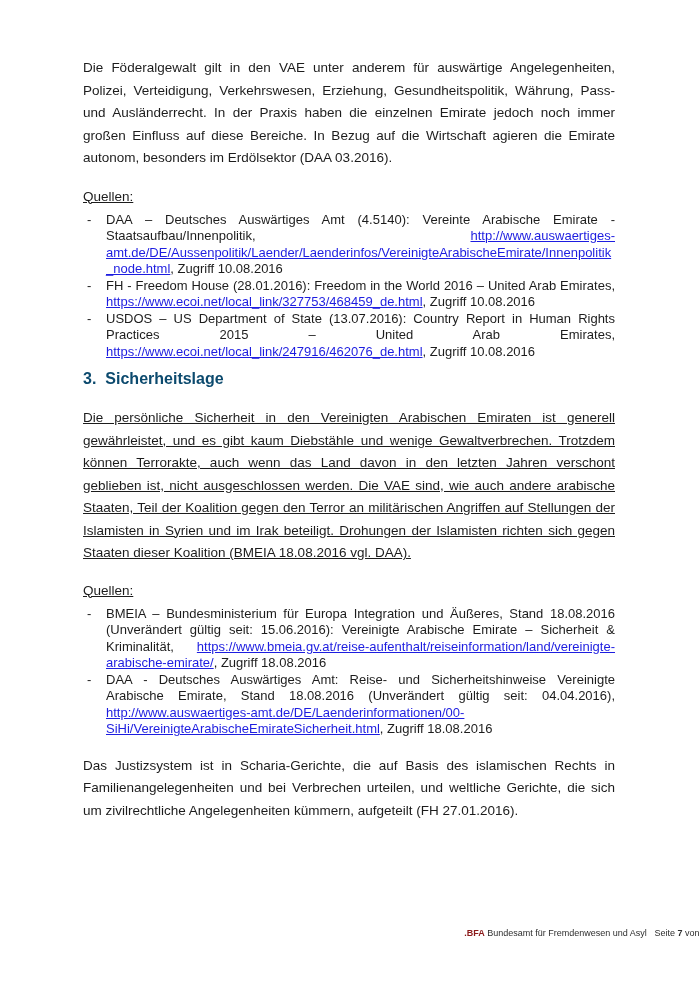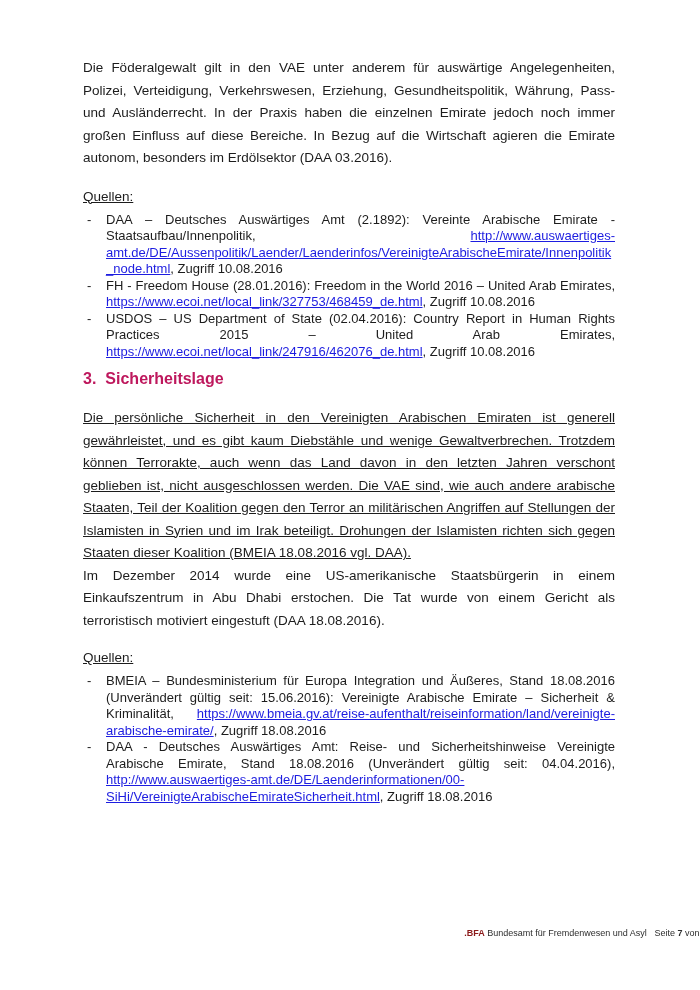--- a/index.html
+++ b/index.html
@@ -47,21 +47,21 @@
     color: #1d1de0;
     text-decoration: underline;
     overflow-wrap: anywhere;
     cursor: pointer;
   }
   .section-heading {
     margin-top: 9px;
     font-size: 16px;
     line-height: 20px;
     font-weight: bold;
-    color: #be185d;
+    color: #0c4a6e;
   }
   .section-heading .hnum {
     display: inline-block;
     margin-right: 9px;
   }
   .heading-4 { margin-top: 14px; }
   .para-after-heading { margin-top: 18px; text-decoration: underline; }
   .para-justice { margin-top: 17px; }
   .footer {
     position: absolute;
@@ -84,49 +84,49 @@
 <body>
 
 <div class="page">
 
   <p class="body-para">Die Föderalgewalt gilt in den VAE unter anderem für auswärtige Angelegenheiten, Polizei, Verteidigung, Verkehrswesen, Erziehung, Gesundheitspolitik, Währung, Pass- und Ausländerrecht. In der Praxis haben die einzelnen Emirate jedoch noch immer großen Einfluss auf diese Bereiche. In Bezug auf die Wirtschaft agieren die Emirate autonom, besonders im Erdölsektor (DAA 03.2016).</p>
 
   <p class="quellen"><span>Quellen:</span></p>
 
   <ul class="src-list">
     <li>
-      <span class="dash">-</span><span>DAA – Deutsches Auswärtiges Amt (2.1892): Vereinte Arabische Emirate - Staatsaufbau/Innenpolitik, </span><a class="src-link">http://www.auswaertiges-amt.de/DE/Aussenpolitik/Laender/Laenderinfos/VereinigteArabischeEmirate/Innenpolitik_node.html</a><span>, Zugriff 10.08.2016</span>
+      <span class="dash">-</span><span>DAA – Deutsches Auswärtiges Amt (4.5140): Vereinte Arabische Emirate - Staatsaufbau/Innenpolitik, </span><a class="src-link">http://www.auswaertiges-amt.de/DE/Aussenpolitik/Laender/Laenderinfos/VereinigteArabischeEmirate/Innenpolitik_node.html</a><span>, Zugriff 10.08.2016</span>
     </li>
     <li>
       <span class="dash">-</span><span>FH - Freedom House (28.01.2016): Freedom in the World 2016 – United Arab Emirates, </span><a class="src-link">https://www.ecoi.net/local_link/327753/468459_de.html</a><span>, Zugriff 10.08.2016</span>
     </li>
     <li>
-      <span class="dash">-</span><span>USDOS – US Department of State (02.04.2016): Country Report in Human Rights Practices 2015 – United Arab Emirates, </span><a class="src-link">https://www.ecoi.net/local_link/247916/462076_de.html</a><span>, Zugriff 10.08.2016</span>
+      <span class="dash">-</span><span>USDOS – US Department of State (13.07.2016): Country Report in Human Rights Practices 2015 – United Arab Emirates, </span><a class="src-link">https://www.ecoi.net/local_link/247916/462076_de.html</a><span>, Zugriff 10.08.2016</span>
     </li>
   </ul>
 
   <h2 class="section-heading">
     <span class="hnum">3.</span><span>Sicherheitslage</span>
   </h2>
 
   <p class="body-para para-after-heading">Die persönliche Sicherheit in den Vereinigten Arabischen Emiraten ist generell gewährleistet, und es gibt kaum Diebstähle und wenige Gewaltverbrechen. Trotzdem können Terrorakte, auch wenn das Land davon in den letzten Jahren verschont geblieben ist, nicht ausgeschlossen werden. Die VAE sind, wie auch andere arabische Staaten, Teil der Koalition gegen den Terror an militärischen Angriffen auf Stellungen der Islamisten in Syrien und im Irak beteiligt. Drohungen der Islamisten richten sich gegen Staaten dieser Koalition (BMEIA 18.08.2016 vgl. DAA).</p>
-  <p class="body-para">Im Dezember 2014 wurde eine US-amerikanische Staatsbürgerin in einem Einkaufszentrum in Abu Dhabi erstochen. Die Tat wurde von einem Gericht als terroristisch motiviert eingestuft (DAA 18.08.2016).</p>
 
   <p class="quellen quellen2"><span>Quellen:</span></p>
 
   <ul class="src-list">
     <li>
       <span class="dash">-</span><span>BMEIA – Bundesministerium für Europa Integration und Äußeres, Stand 18.08.2016 (Unverändert gültig seit: 15.06.2016): Vereinigte Arabische Emirate – Sicherheit &amp; Kriminalität, </span><a class="src-link">https://www.bmeia.gv.at/reise-aufenthalt/reiseinformation/land/vereinigte-arabische-emirate/</a><span>, Zugriff 18.08.2016</span>
     </li>
     <li>
       <span class="dash">-</span><span>DAA - Deutsches Auswärtiges Amt: Reise- und Sicherheitshinweise Vereinigte Arabische Emirate, Stand 18.08.2016 (Unverändert gültig seit: 04.04.2016), </span><a class="src-link">http://www.auswaertiges-amt.de/DE/Laenderinformationen/00-SiHi/VereinigteArabischeEmirateSicherheit.html</a><span>, Zugriff 18.08.2016</span>
     </li>
   </ul>
 
 
+  <p class="body-para para-justice">Das Justizsystem ist in Scharia-Gerichte, die auf Basis des islamischen Rechts in Familienangelegenheiten und bei Verbrechen urteilen, und weltliche Gerichte, die sich um zivilrechtliche Angelegenheiten kümmern, aufgeteilt (FH 27.01.2016).</p>
 
   <div class="footer">
     <span class="footer-logo">.BFA</span>
     <span>Bundesamt für Fremdenwesen und Asyl</span>
     <span class="footer-seite">Seite</span>
     <span class="fw-b">7</span>
     <span>von</span>
     <span class="fw-b">21</span>
   </div>
 

